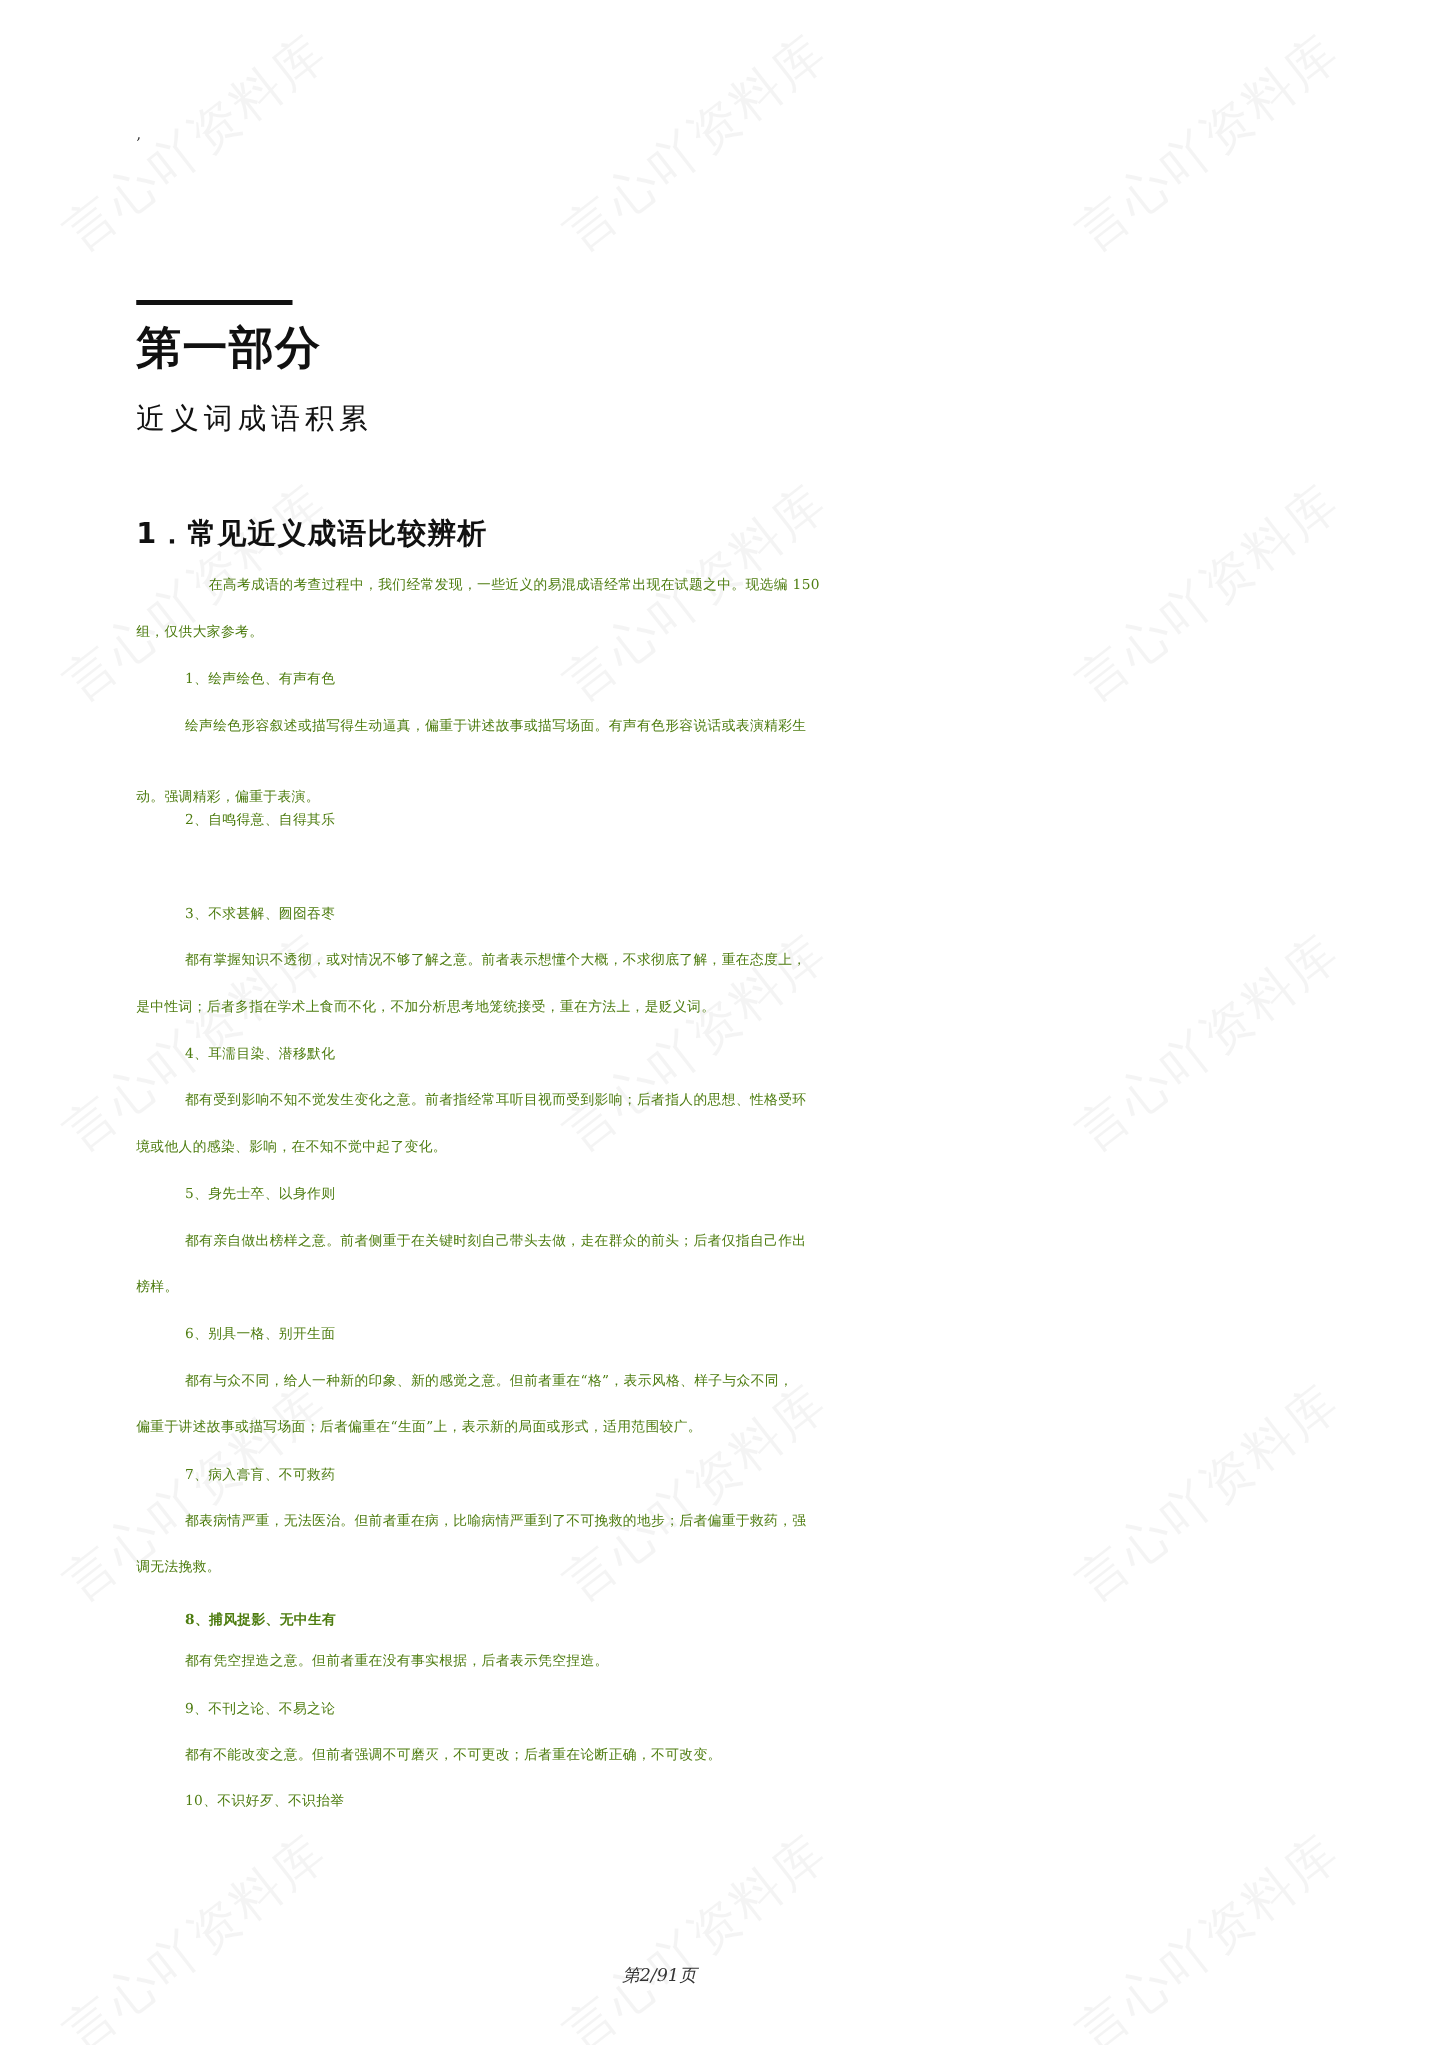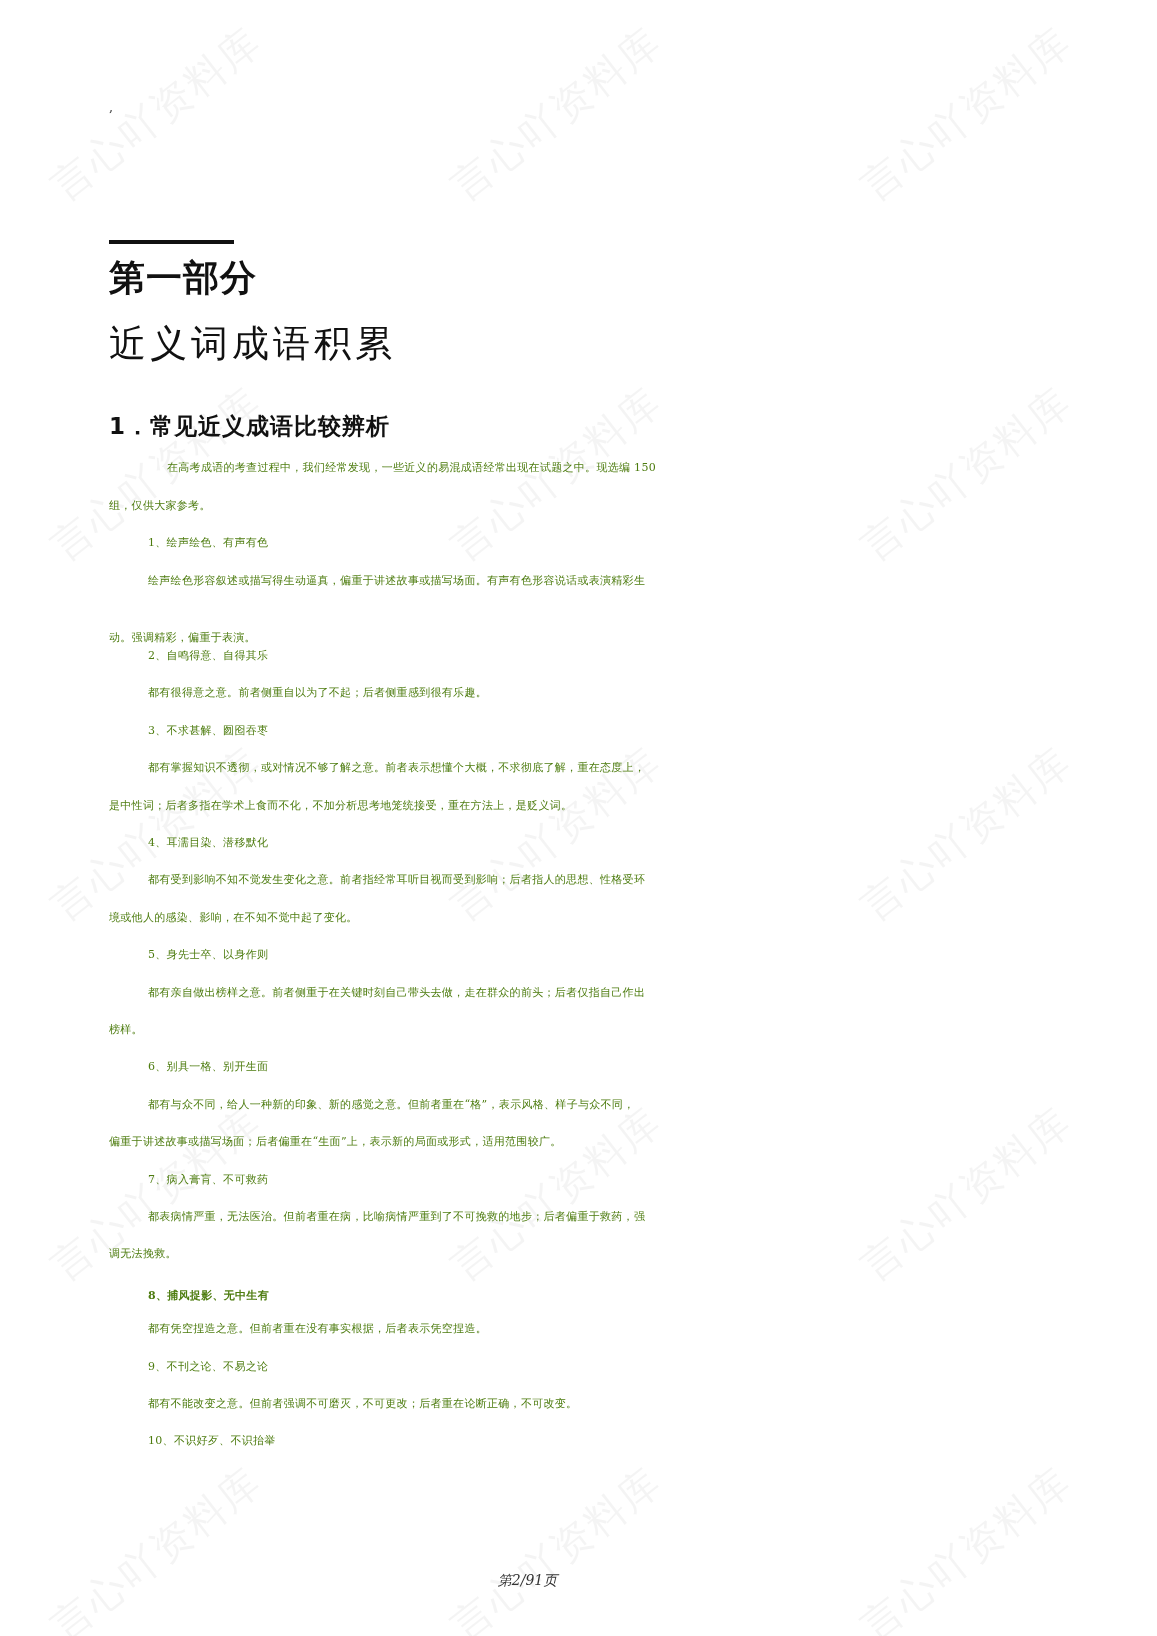--- a/index.html
+++ b/index.html
@@ -60,21 +60,21 @@
       font-family: "DejaVu Sans", "Liberation Sans", sans-serif;
       font-weight: bold;
       font-size: 36px;
       color: #111;
       letter-spacing: 1px;
     }
     .section-title {
       position: absolute;
       left: 109px;
       top: 319px;
-      font-size: 37px;
+      font-size: 23px;
       color: #111;
       letter-spacing: 4px;
     }
     .subsection-title {
       position: absolute;
       left: 109px;
       top: 411px;
       font-family: "DejaVu Sans", "Liberation Sans", sans-serif;
       font-weight: bold;
       font-size: 23px;
@@ -133,21 +133,20 @@
   <div class="subsection-title">1．常见近义成语比较辨析</div>
 
   <div class="line" style="left:167px; top:456px;">在高考成语的考查过程中，我们经常发现，一些近义的易混成语经常出现在试题之中。现选编 150</div>
   <div class="line flush" style="top:494px;">组，仅供大家参考。</div>
 
   <div class="line indent" style="top:531px;">1、绘声绘色、有声有色</div>
   <div class="line indent" style="top:569px;">绘声绘色形容叙述或描写得生动逼真，偏重于讲述故事或描写场面。有声有色形容说话或表演精彩生</div>
   <div class="line flush" style="top:606px;margin-top:20px;">动。强调精彩，偏重于表演。</div>
 
   <div class="line indent" style="top:644px;">2、自鸣得意、自得其乐</div>
-  <div class="line indent" style="top:681px;">都有很得意之意。前者侧重自以为了不起；后者侧重感到很有乐趣。</div>
 
   <div class="line indent" style="top:719px;">3、不求甚解、囫囵吞枣</div>
   <div class="line indent" style="top:756px;">都有掌握知识不透彻，或对情况不够了解之意。前者表示想懂个大概，不求彻底了解，重在态度上，</div>
   <div class="line flush" style="top:794px;">是中性词；后者多指在学术上食而不化，不加分析思考地笼统接受，重在方法上，是贬义词。</div>
 
   <div class="line indent" style="top:831px;">4、耳濡目染、潜移默化</div>
   <div class="line indent" style="top:868px;">都有受到影响不知不觉发生变化之意。前者指经常耳听目视而受到影响；后者指人的思想、性格受环</div>
   <div class="line flush" style="top:906px;">境或他人的感染、影响，在不知不觉中起了变化。</div>
 
   <div class="line indent" style="top:943px;">5、身先士卒、以身作则</div>

